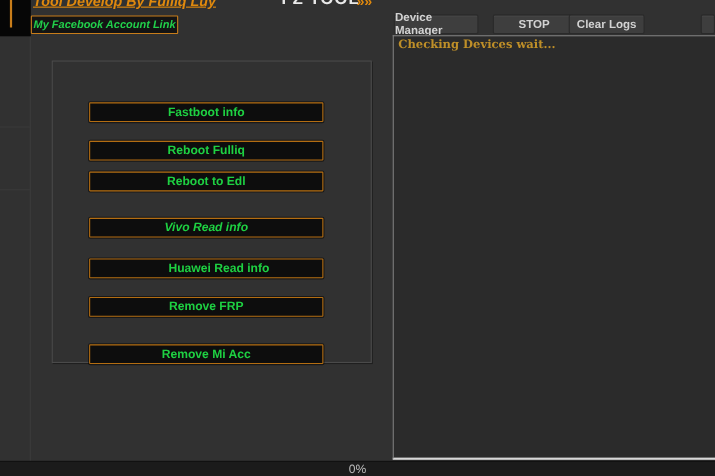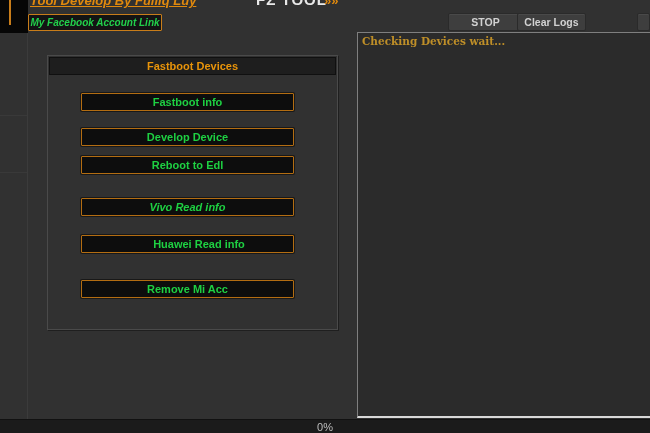--- a/index.html
+++ b/index.html
@@ -67,21 +67,21 @@
   }
   .fb-action {
     position: absolute; left: 33px; width: 213px; height: 18px;
     background: #0d0d0d; border: 1px solid #b36d12; border-radius: 1px;
     color: #1ed042; font-weight: bold; font-size: 11px;
     display: flex; align-items: center; justify-content: center; cursor: pointer;
     box-shadow: 0 0 0 1px rgba(0,0,0,0.5);
   }
   .fb-a0 { top: 37px; }  .fb-a1 { top: 72px; }  .fb-a2 { top: 100px; }
   .fb-a3 { top: 142px; font-style: italic; } .fb-a4 { top: 179px; padding-left: 23px; } .fb-a5 { top: 214px; }
-  .fb-a6 { top: 224px; }
+  .fb-a6 { top: 257px; }
 
   
   .log-box {
     position: absolute; left: 357px; top: 32px; width: 295px; height: 386px;
     background: #2b2b2b;
     border-top: 1px solid #7f7f7f; border-left: 1px solid #7f7f7f;
     border-bottom: 2px solid #d8d8d8;
     overflow: hidden;
   }
   .log-line {
@@ -111,31 +111,32 @@
   <div class="left-divider"></div>
   <div class="faint-line" style="top:115px;"></div>
   <div class="faint-line" style="top:172px;"></div>
 
   <div class="credit-link">Tool Develop By Fulliq Luy</div>
   <div class="app-title">FZ TOOL</div>
   <div class="title-suffix">»»</div>
 
   <div class="fb-link-btn">My Facebook Account Link</div>
 
+  <div class="tb-btn tb-device">Device Manager</div>
   <div class="tb-btn tb-stop">STOP</div>
   <div class="tb-btn tb-clear">Clear Logs</div>
   <div class="tb-btn tb-partial"></div>
 
   <div class="fastboot-panel">
-    <div class="panel-header">Fastboot Devices</div>
     <div class="fb-action fb-a0">Fastboot info</div>
-    <div class="fb-action fb-a1">Develop Device</div>
+    <div class="fb-action fb-a1">Reboot Fulliq</div>
     <div class="fb-action fb-a2">Reboot to Edl</div>
     <div class="fb-action fb-a3">Vivo Read info</div>
     <div class="fb-action fb-a4">Huawei Read info</div>
+    <div class="fb-action fb-a5">Remove FRP</div>
     <div class="fb-action fb-a6">Remove Mi Acc</div>
   </div>
 
   <div class="log-box">
     <div class="log-line">Checking Devices wait...</div>
   </div>
 
   <div class="status-bar">
     <div class="progress-label">0%</div>
   </div>

